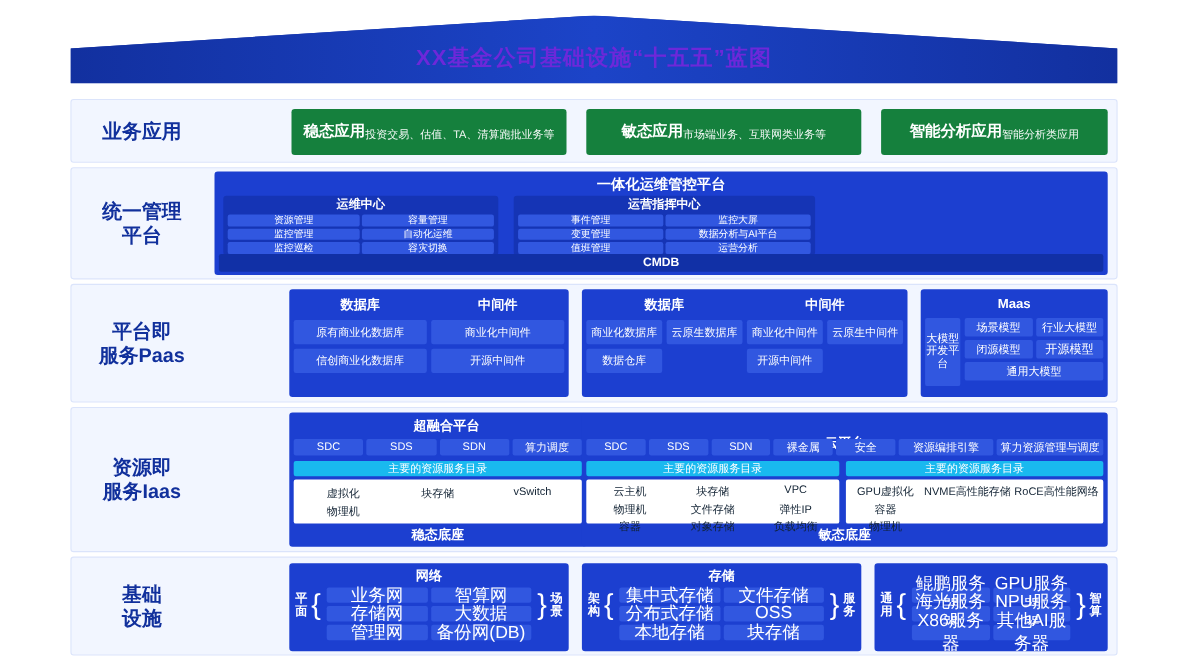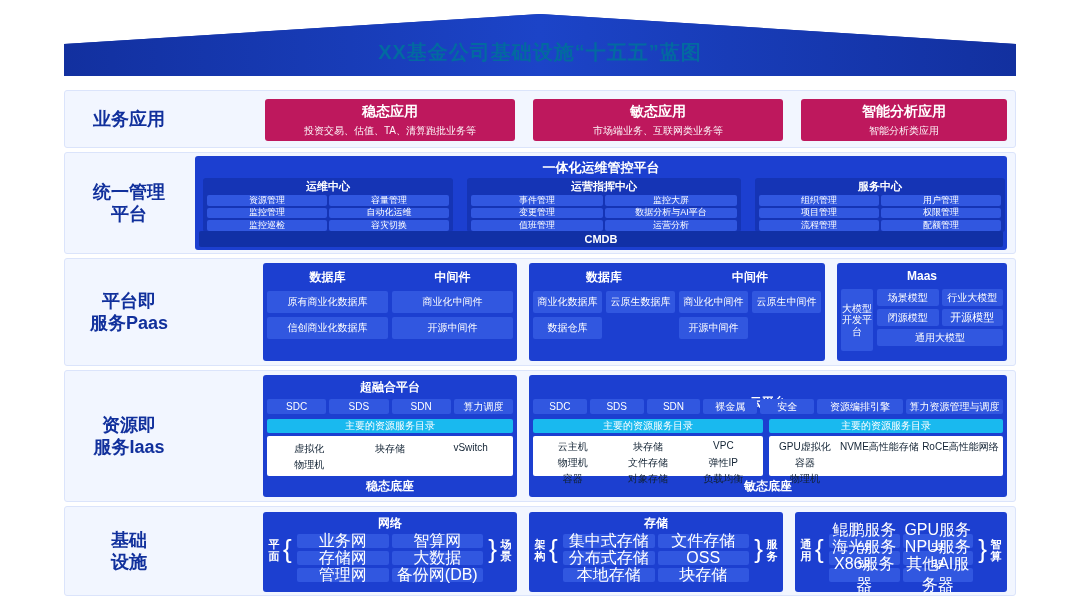--- a/index.html
+++ b/index.html
@@ -17,21 +17,21 @@
   }
   .roof-shape{
     position:absolute;left:0;top:0;width:952px;height:62px;
     background:#1534a8;
     clip-path:polygon(0 30px, 476px 0, 952px 30px, 952px 62px, 0 62px);
     background-image:linear-gradient(90deg,#12309f 0%,#1c44c8 50%,#12309f 100%);
   }
   .roof-title{
     position:absolute;left:0;top:0;width:952px;height:62px;
     display:flex;align-items:center;justify-content:center;
-    color:#0369a1;font-size:20px;font-weight:bold;letter-spacing:1px;
+    color:#6d28d9;font-size:20px;font-weight:bold;letter-spacing:1px;
     padding-top:14px;box-sizing:border-box;
   }
 
   
   .row{
     position:absolute;left:64px;width:952px;
     background:#f2f6ff;border:1px solid #dbe4fb;border-radius:3px;
     box-sizing:border-box;
   }
   .row-label{
@@ -42,22 +42,22 @@
   .row-body{position:absolute;left:128px;top:0;right:6px;bottom:0;}
   .cell{
     background:#3157e0;color:#fff;font-size:11px;border-radius:2px;
     display:flex;align-items:center;justify-content:center;text-align:center;
     box-sizing:border-box;
   }
 
   
   #row1{top:90px;height:58px;}
   .app-card{
-    position:absolute;top:8px;height:42px;background:#be185d;border-radius:3px;
-    display:flex;flex-direction:column;align-items:center;justify-content:center;color:#fff;
+    position:absolute;top:8px;height:42px;background:#15803d;border-radius:3px;
+    display:flex;align-items:center;justify-content:center;color:#fff;
   }
   .app-card .t{font-size:14px;font-weight:bold;}
   .app-card .s{font-size:10px;margin-top:3px;opacity:.95;}
 
   
   #row2{top:152px;height:102px;}
   .ops-wrap{position:absolute;left:2px;top:3px;right:2px;bottom:3px;background:#1c3fd0;border-radius:3px;}
   .ops-title{position:absolute;left:0;top:3px;width:100%;text-align:center;color:#fff;font-size:13px;font-weight:bold;}
   .ops-group{position:absolute;top:22px;height:54px;background:#1534b5;border-radius:3px;}
   .ops-group .gt{text-align:center;color:#fff;font-size:11px;font-weight:bold;line-height:16px;}
@@ -163,31 +163,20 @@
           <div class="ops-grid">
             <div class="cell">资源管理</div>
             <div class="cell">容量管理</div>
             <div class="cell">监控管理</div>
             <div class="cell">自动化运维</div>
             <div class="cell">监控巡检</div>
             <div class="cell">容灾切换</div>
           </div>
         </div>
 
-        <div class="ops-group" style="left:560px;width:250px;">
-          <div class="gt">服务中心</div>
-          <div class="ops-grid">
-            <div class="cell">组织管理</div>
-            <div class="cell">用户管理</div>
-            <div class="cell">项目管理</div>
-            <div class="cell">权限管理</div>
-            <div class="cell">流程管理</div>
-            <div class="cell">配额管理</div>
-          </div>
-        </div>
 
         <div class="cmdb">CMDB</div>
       </div>
     </div>
   </div>
 
   <div class="row" id="row3">
     <div class="row-label">
       <span>平台即</span>
       <span>服务Paas</span>
@@ -242,21 +231,21 @@
     </div>
   </div>
 
   <div class="row" id="row4">
     <div class="row-label">
       <span>资源即</span>
       <span>服务Iaas</span>
     </div>
     <div class="row-body">
 
-      <div class="iaas-box" style="left:70px;width:254px;">
+      <div class="iaas-box" style="left:70px;width:254px;padding-left:16px;">
         <div class="iaas-title" style="padding-top:3px;">超融合平台</div>
         <div class="iaas-bar" style="top:24px;grid-template-columns:1fr 1fr 1fr 1fr;">
           <div class="cell">SDC</div>
           <div class="cell">SDS</div>
           <div class="cell">SDN</div>
           <div class="cell">算力调度</div>
         </div>
         <div style="position:absolute;left:4px;right:4px;top:44px;bottom:22px;">
           <div class="catalog">主要的资源服务目录</div>
           <div class="wbox" style="margin-top:3px;height:40px;">

